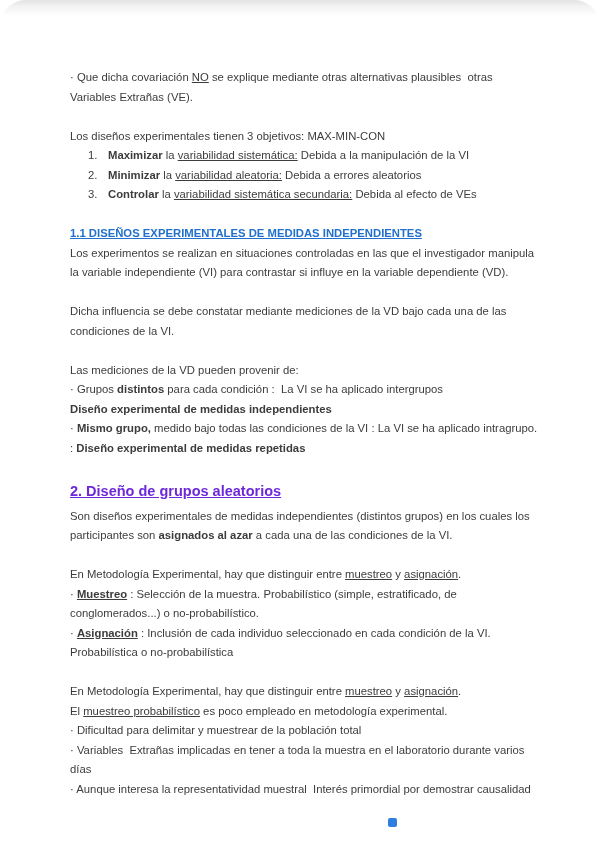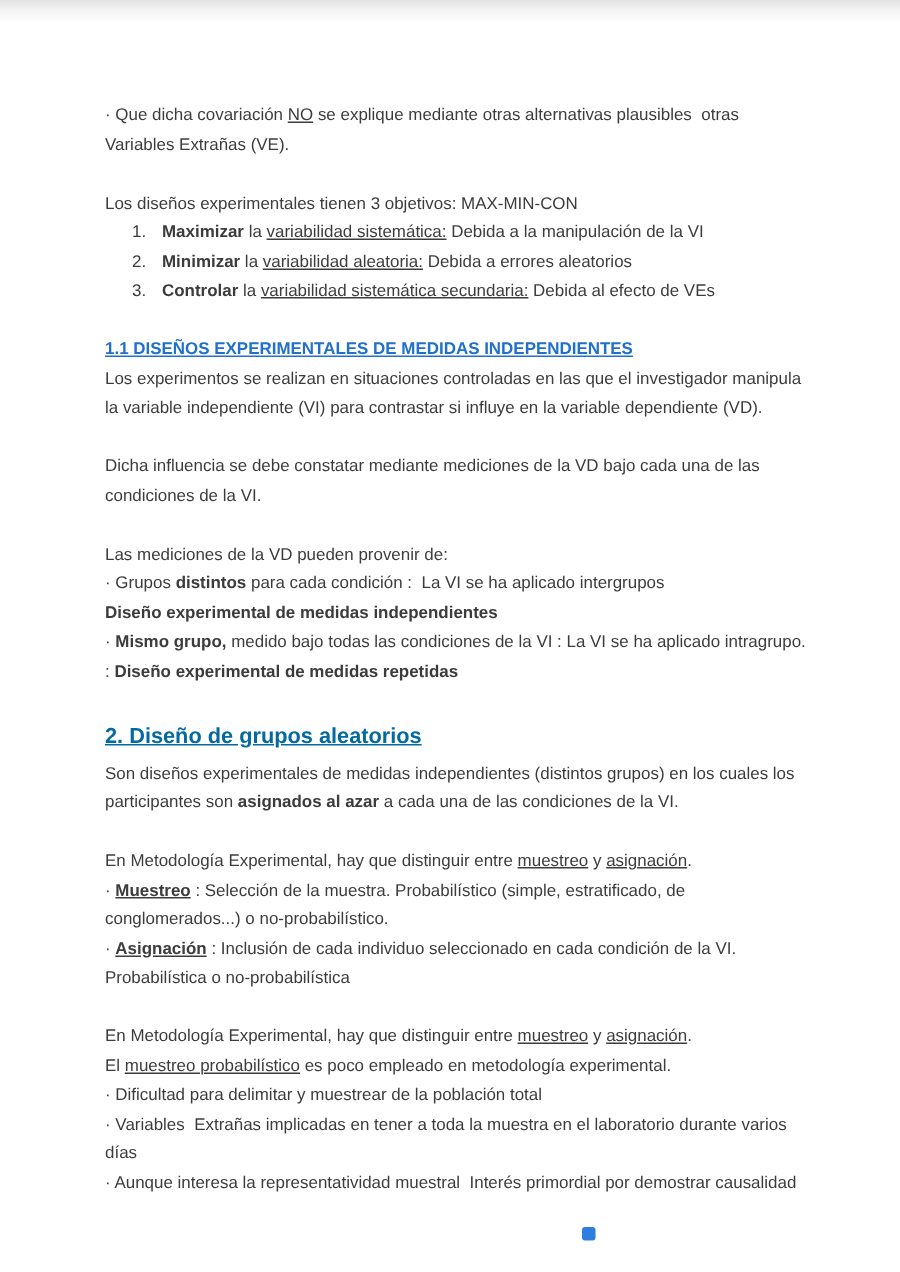--- a/index.html
+++ b/index.html
@@ -2,40 +2,41 @@
 <html><head>
 <meta charset="utf-8">
 <style>
   html,body { margin:0; padding:0; background:#ffffff; }
   .sheet {
     position:relative;
     width:600px; height:848px;
     background:#ffffff;
     overflow:hidden;
     font-family:"Liberation Sans", sans-serif;
+    border-radius:26px;
   }
   .top-shade {
     position:absolute; top:0; left:0; width:600px; height:16px;
     background:linear-gradient(180deg, #e2e2e2 0%, #f3f3f3 40%, #ffffff 100%);
     pointer-events:none;
   }
   .content {
     position:absolute; top:68px; left:70px; width:468px;
     color:#3c3c3c;
     font-size:11.3px;
     line-height:19.5px;
     white-space:pre-wrap;
   }
   .blk { margin:0; }
   .spacer { height:19.5px; }
   .b { font-weight:bold; }
   .u { text-decoration:underline; }
   .h1 { color:#2170cc; font-weight:bold; }
   .h1 .u, .h1 span { text-decoration:underline;margin-top:20px; }
-  .h2 { color:#0369a1; font-weight:bold; font-size:14.5px; line-height:22px; margin:2px 0 5px 0; }
+  .h2 { color:#6d28d9; font-weight:bold; font-size:14.5px; line-height:22px; margin:2px 0 5px 0; }
   .h2 span { text-decoration:underline; }
   .li { padding-left:18px; }
   .num { display:inline-block; width:20px; }
   .footer-logo {
     position:absolute; left:388px; top:818px;
     width:9px; height:9px;
     border-radius:2px;
   }
 </style>
 </head>

